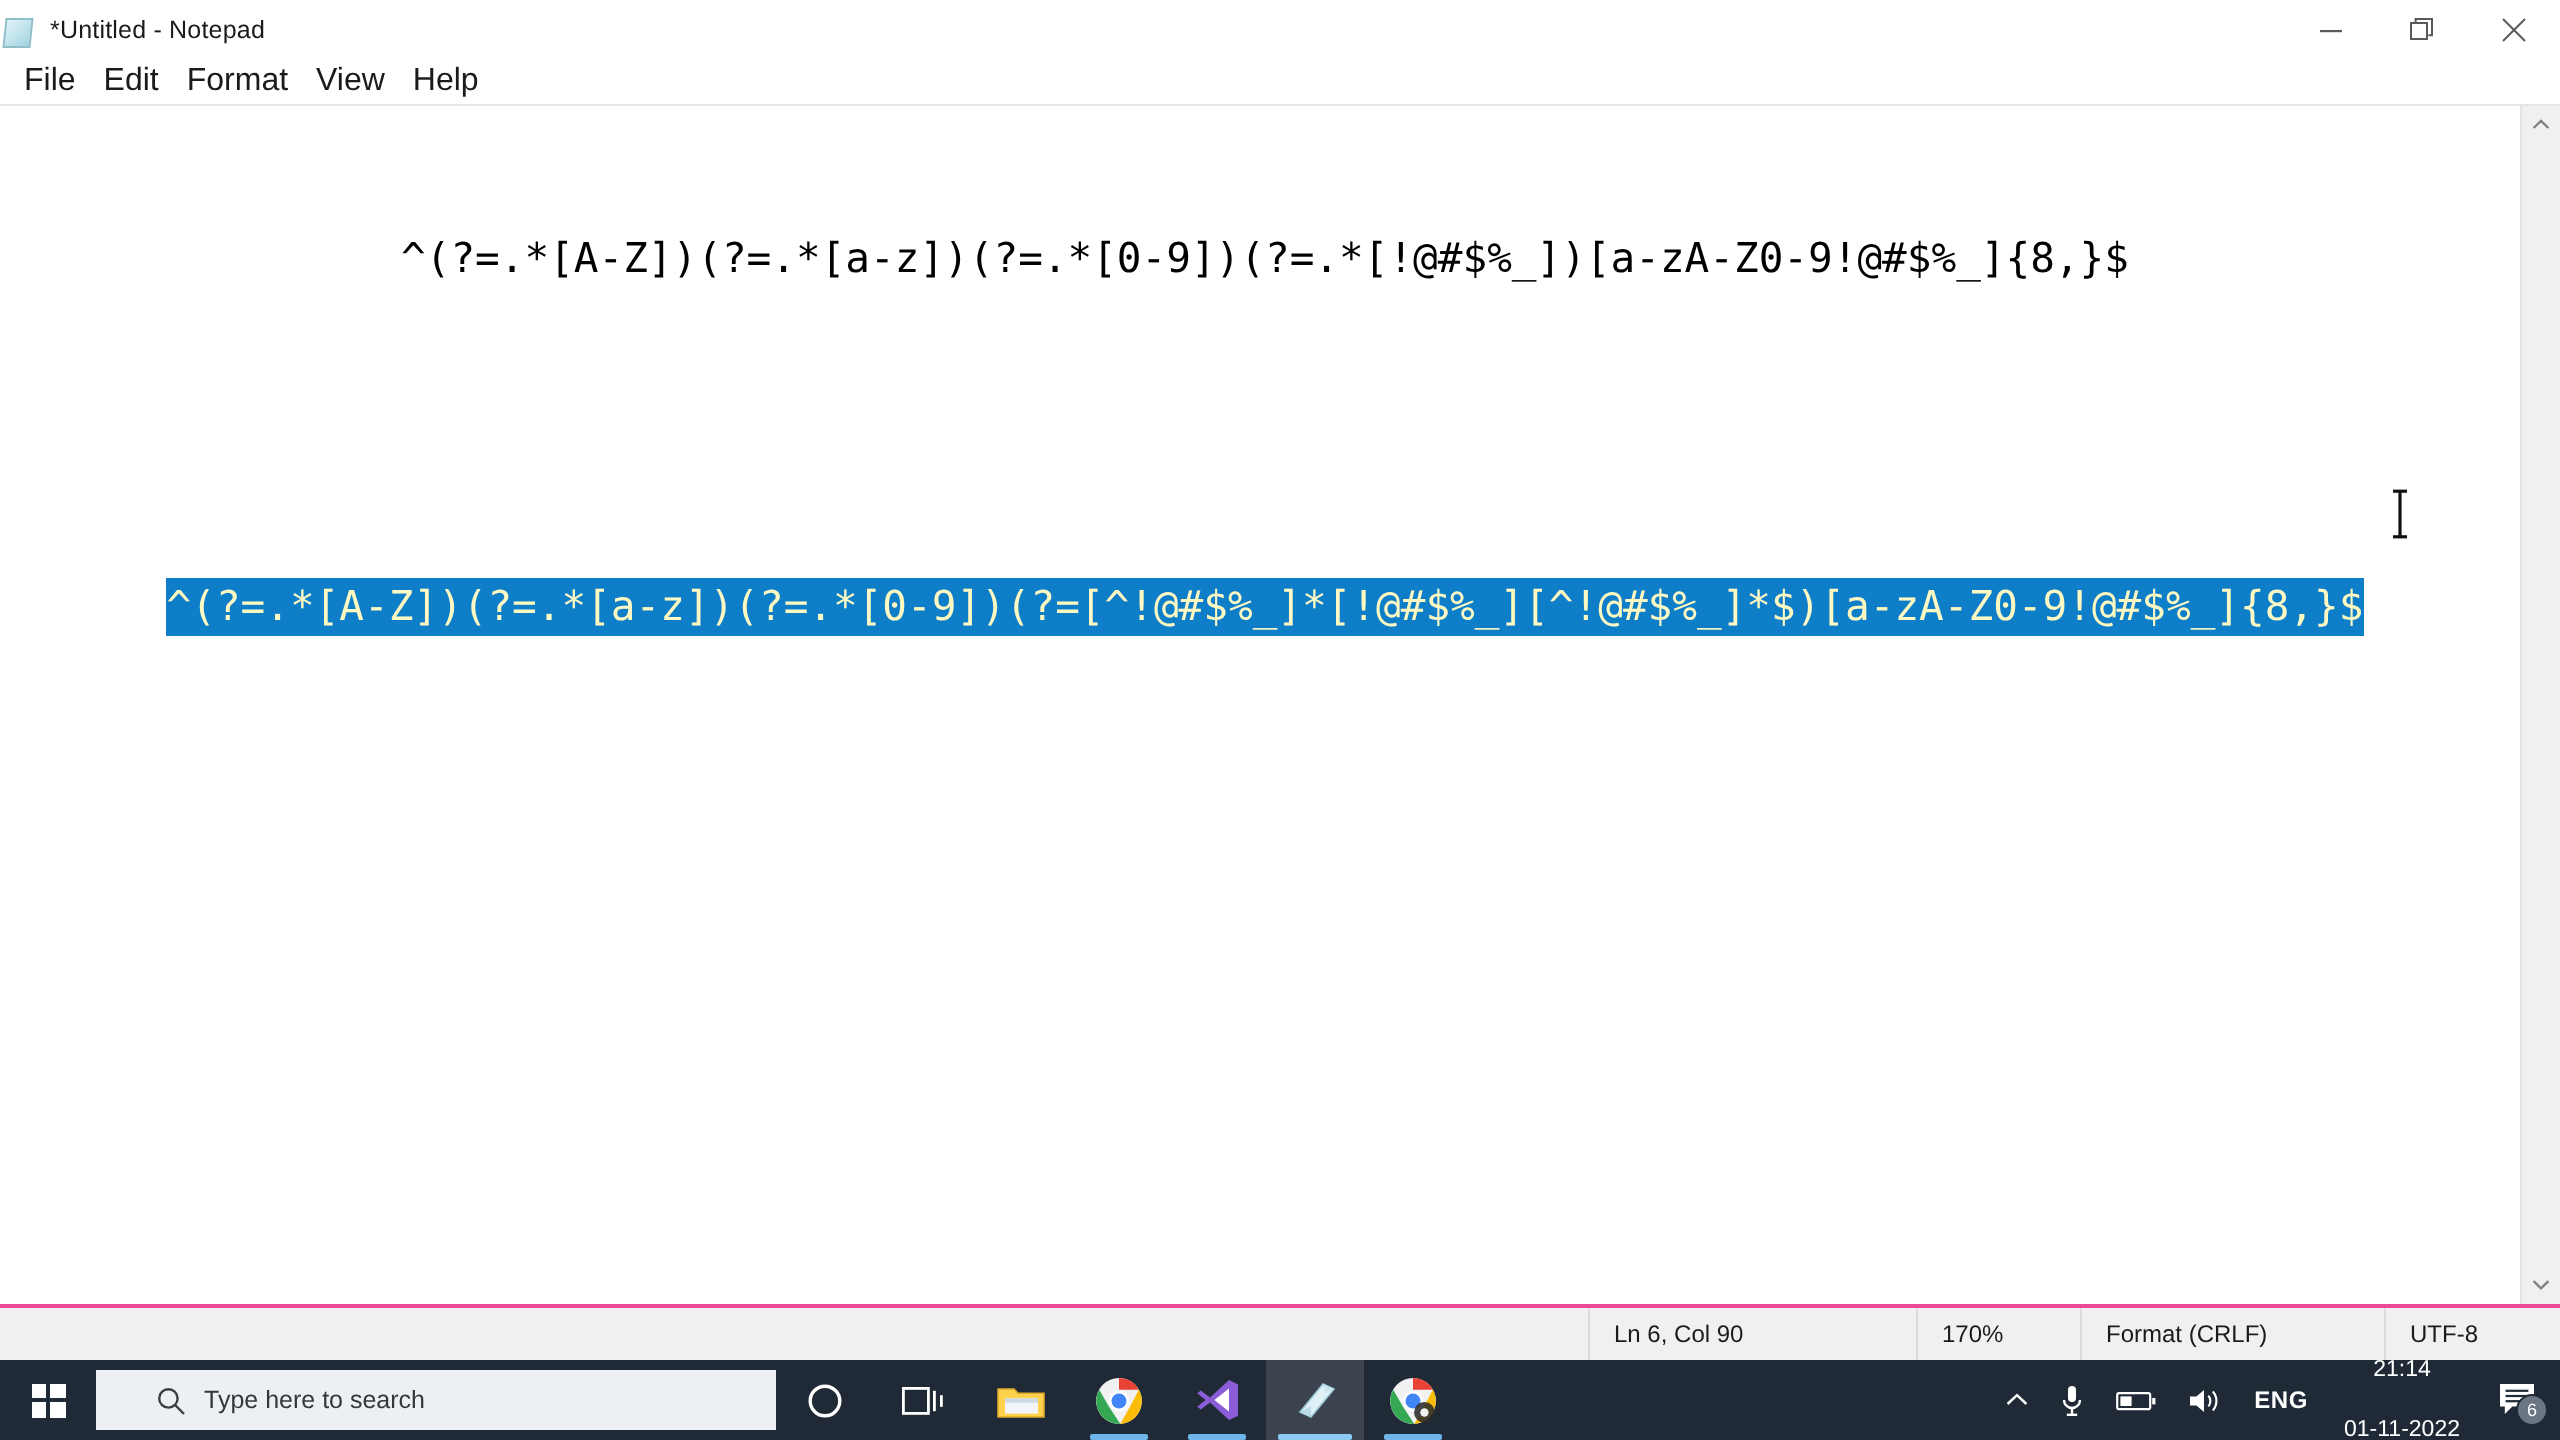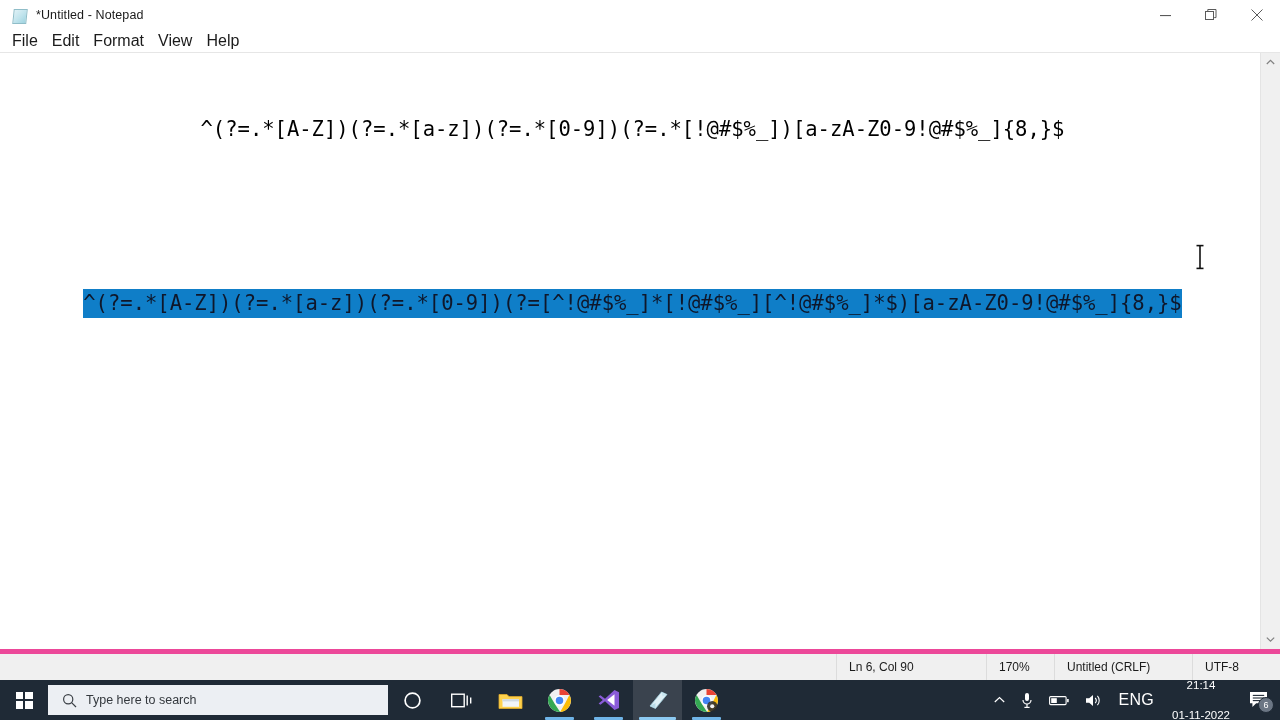--- a/index.html
+++ b/index.html
@@ -32,21 +32,21 @@
     height: 30px;
     background: #ffffff;
     display: flex;
     align-items: center;
     position: relative;
     flex: 0 0 30px;
   }
   .title-left {
     display: flex;
     align-items: center;
-    padding-left: 12px;
+    padding-left: 1px;
     gap: 8px;
   }
   .app-icon {
     width: 16px; height: 16px;
     position: relative;
   }
   .app-icon .pg {
     position: absolute;
     left: 1px; top: 2px;
     width: 12px; height: 13px;
@@ -106,21 +106,21 @@
     font-size: 20.5px;
     line-height: 29px;
     color: #000000;
     white-space: pre;
     overflow: hidden;
   }
   .line { height: 29px; white-space: pre; }
   .line.sel {
     display: inline-block;
     background: #0f7ec8;
-    color: #0f172a;
+    color: #fef9c3;
     position: relative;
   }
   .line-wrap { height: 29px; }
 
   .mouse-caret {
     position: absolute;
     left: 1194px;
     top: 191px;
     width: 12px;
     height: 26px;
@@ -142,26 +142,27 @@
     background: #f0f0f0;
   }
   .vs-btn.bottom { position: absolute; bottom: 0; left: 0; }
   .vs-track { position: absolute; top: 19px; bottom: 19px; left: 0; width: 19px; background: #f0f0f0; }
 
   
   .statusbar {
     height: 26px;
     flex: 0 0 26px;
     background: #f0f0f0;
-    border-top: 5px solid #ec4899;
+    border-top: 2px solid #ec4899;
     display: flex;
     align-items: flex-end;
     justify-content: flex-end;
     font-size: 12px;
     color: #1b1b1b;
+    gap: 14px;
   }
   .sb-cell {
     height: 26px;
     display: flex;
     align-items: center;
     padding: 0 12px;
     border-left: 1px solid #dcdcdc;
     box-sizing: border-box;
   }
   .sb-ln   { width: 150px; }
@@ -191,21 +192,21 @@
     gap: 2px;
   }
   .win-logo i { background: #ffffff; display: block; }
 
   .search-box {
     width: 340px; height: 30px;
     background: #eceff3;
     display: flex;
     align-items: center;
     gap: 9px;
-    padding-left: 14px;
+    padding-left: 30px;
     box-sizing: border-box;
   }
   .search-text {
     font-size: 12.5px;
     color: #33383d;
   }
 
   .tb-icons { display: flex; align-items: center; height: 40px; }
   .tb-icon {
     width: 49px; height: 40px;
@@ -231,21 +232,21 @@
     padding-right: 4px;
   }
   .tray-item {
     height: 40px;
     display: flex;
     align-items: center;
     justify-content: center;
     padding: 0 8px;
     color: #ffffff;
   }
-  .tray-lang { font-size: 16px; color: #ffffff; letter-spacing: .3px; }
+  .tray-lang { font-size: 12px; color: #ffffff; letter-spacing: .3px; font-weight: bold; }
   .clock {
     display: flex;
     flex-direction: column;
     align-items: center;
     justify-content: center;
     height: 40px;
     padding: 0 10px;
     color: #ffffff;
     font-size: 11.5px;
     line-height: 15px;
@@ -345,21 +346,21 @@
           <svg width="9" height="7" viewBox="0 0 9 7" aria-hidden="true">
             <polyline points="0.8,1.6 4.5,5.2 8.2,1.6" fill="none" stroke="#808080" stroke-width="1.2"></polyline>
           </svg>
         </div>
       </div>
     </div>
 
     <div class="statusbar">
       <div class="sb-cell sb-ln">Ln 6, Col 90</div>
       <div class="sb-cell sb-zoom">170%</div>
-      <div class="sb-cell sb-eol">Untitled (CRLF)</div>
+      <div class="sb-cell sb-eol">Format (CRLF)</div>
       <div class="sb-cell sb-enc">UTF-8</div>
     </div>
   </div>
 
   <div class="taskbar">
 
     <div class="start-btn">
       <span class="win-logo">
         <i></i>
           <i></i>

